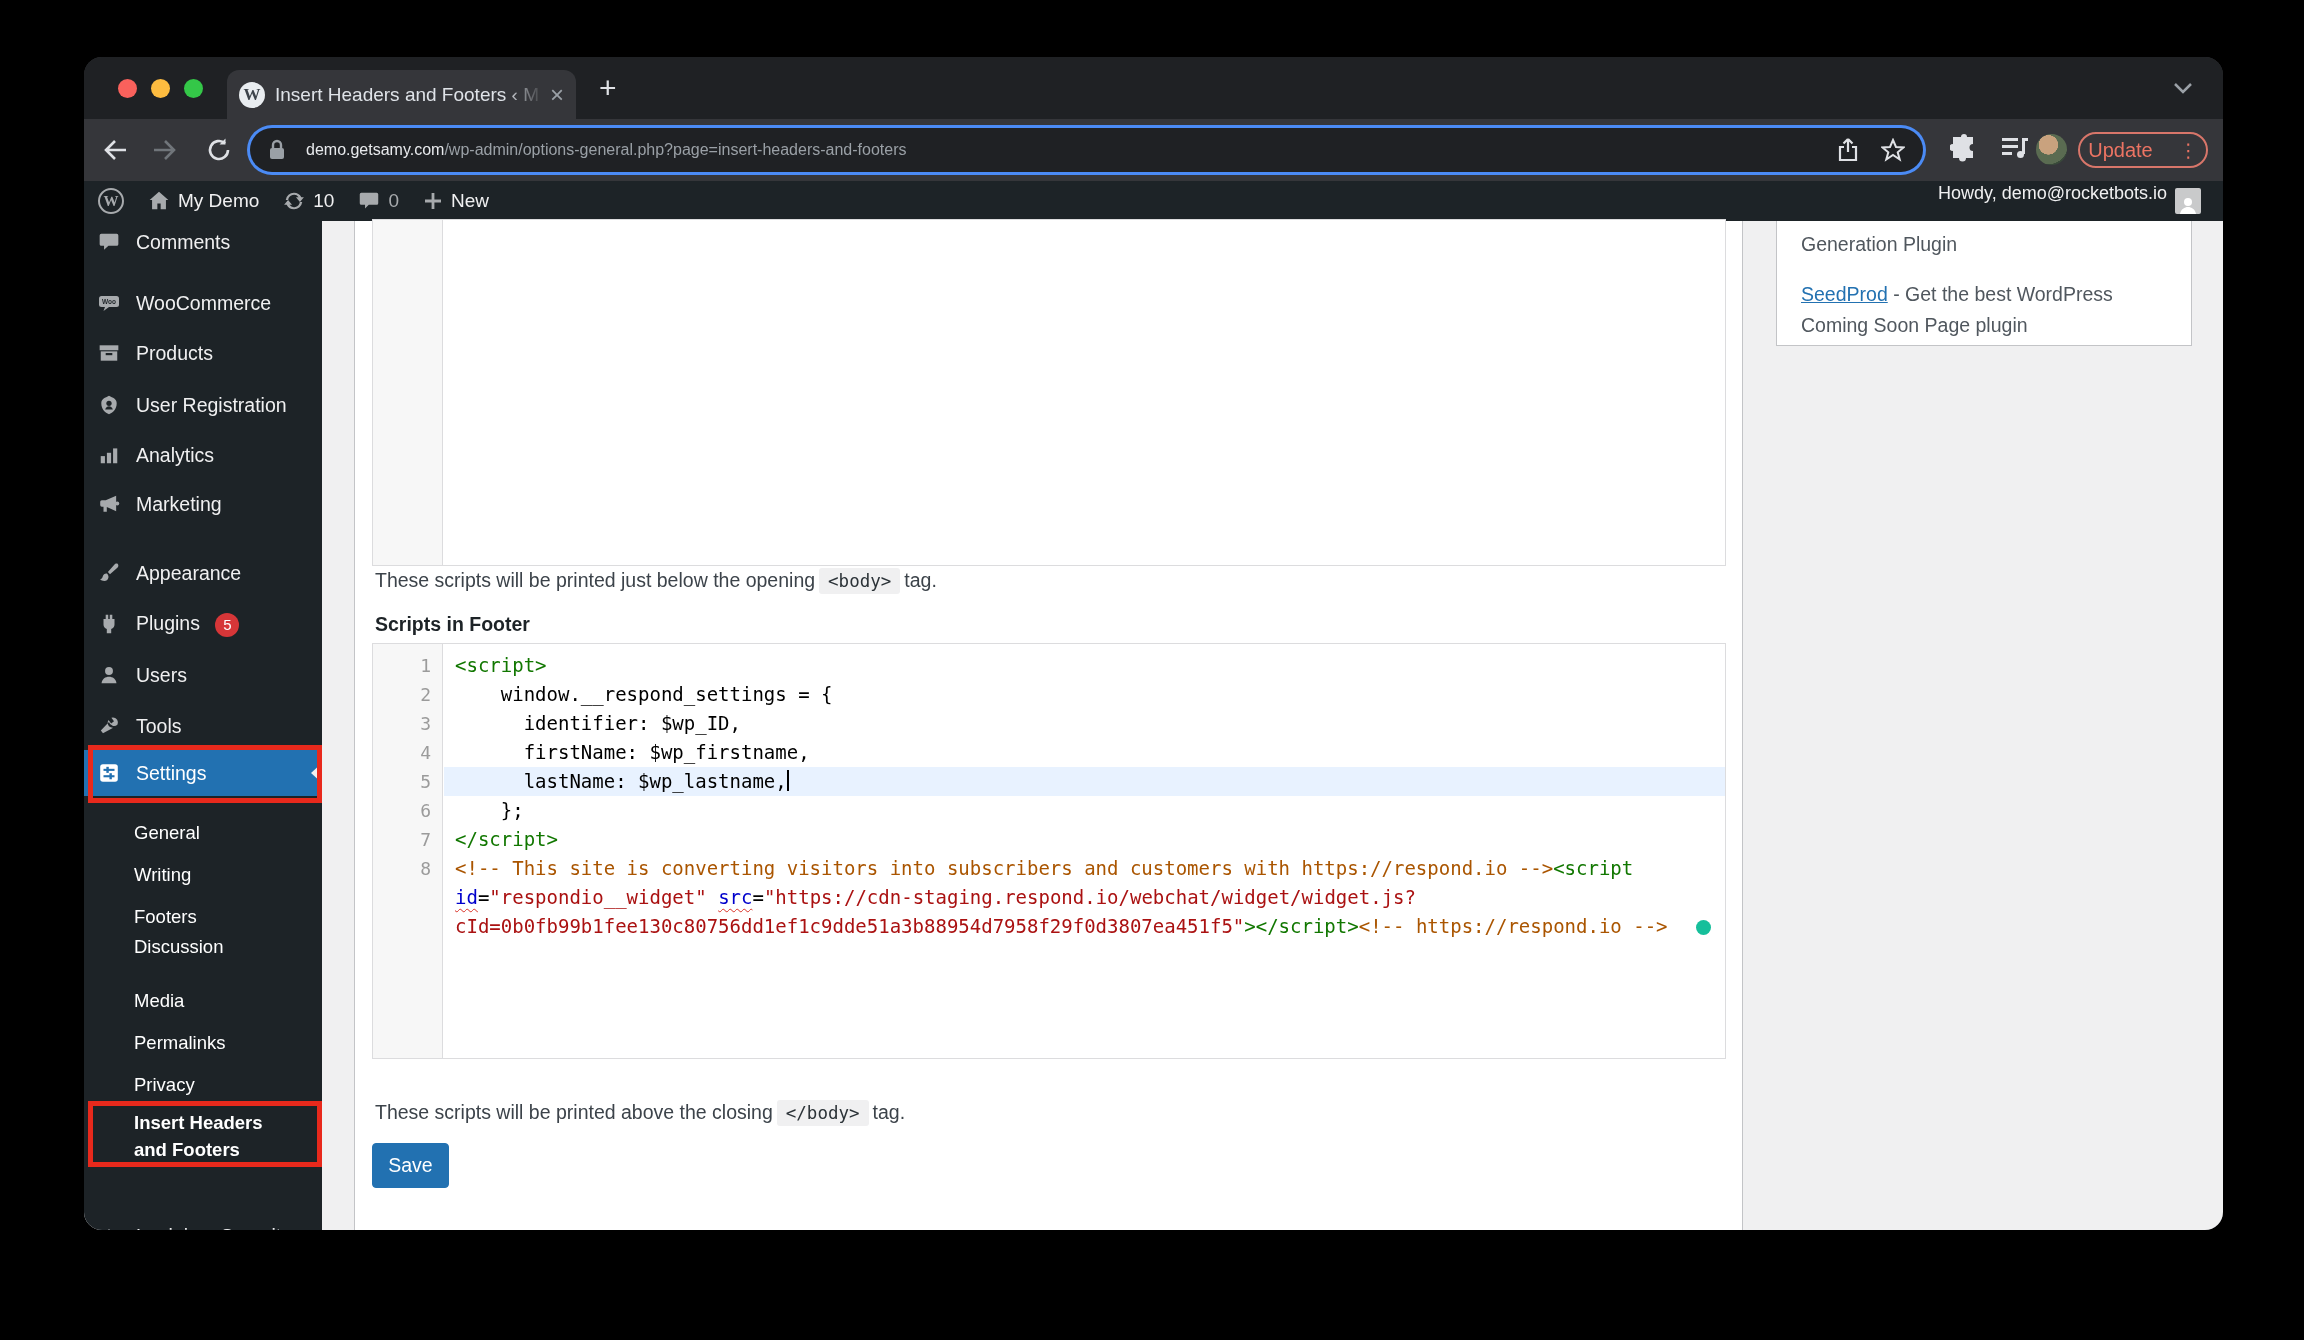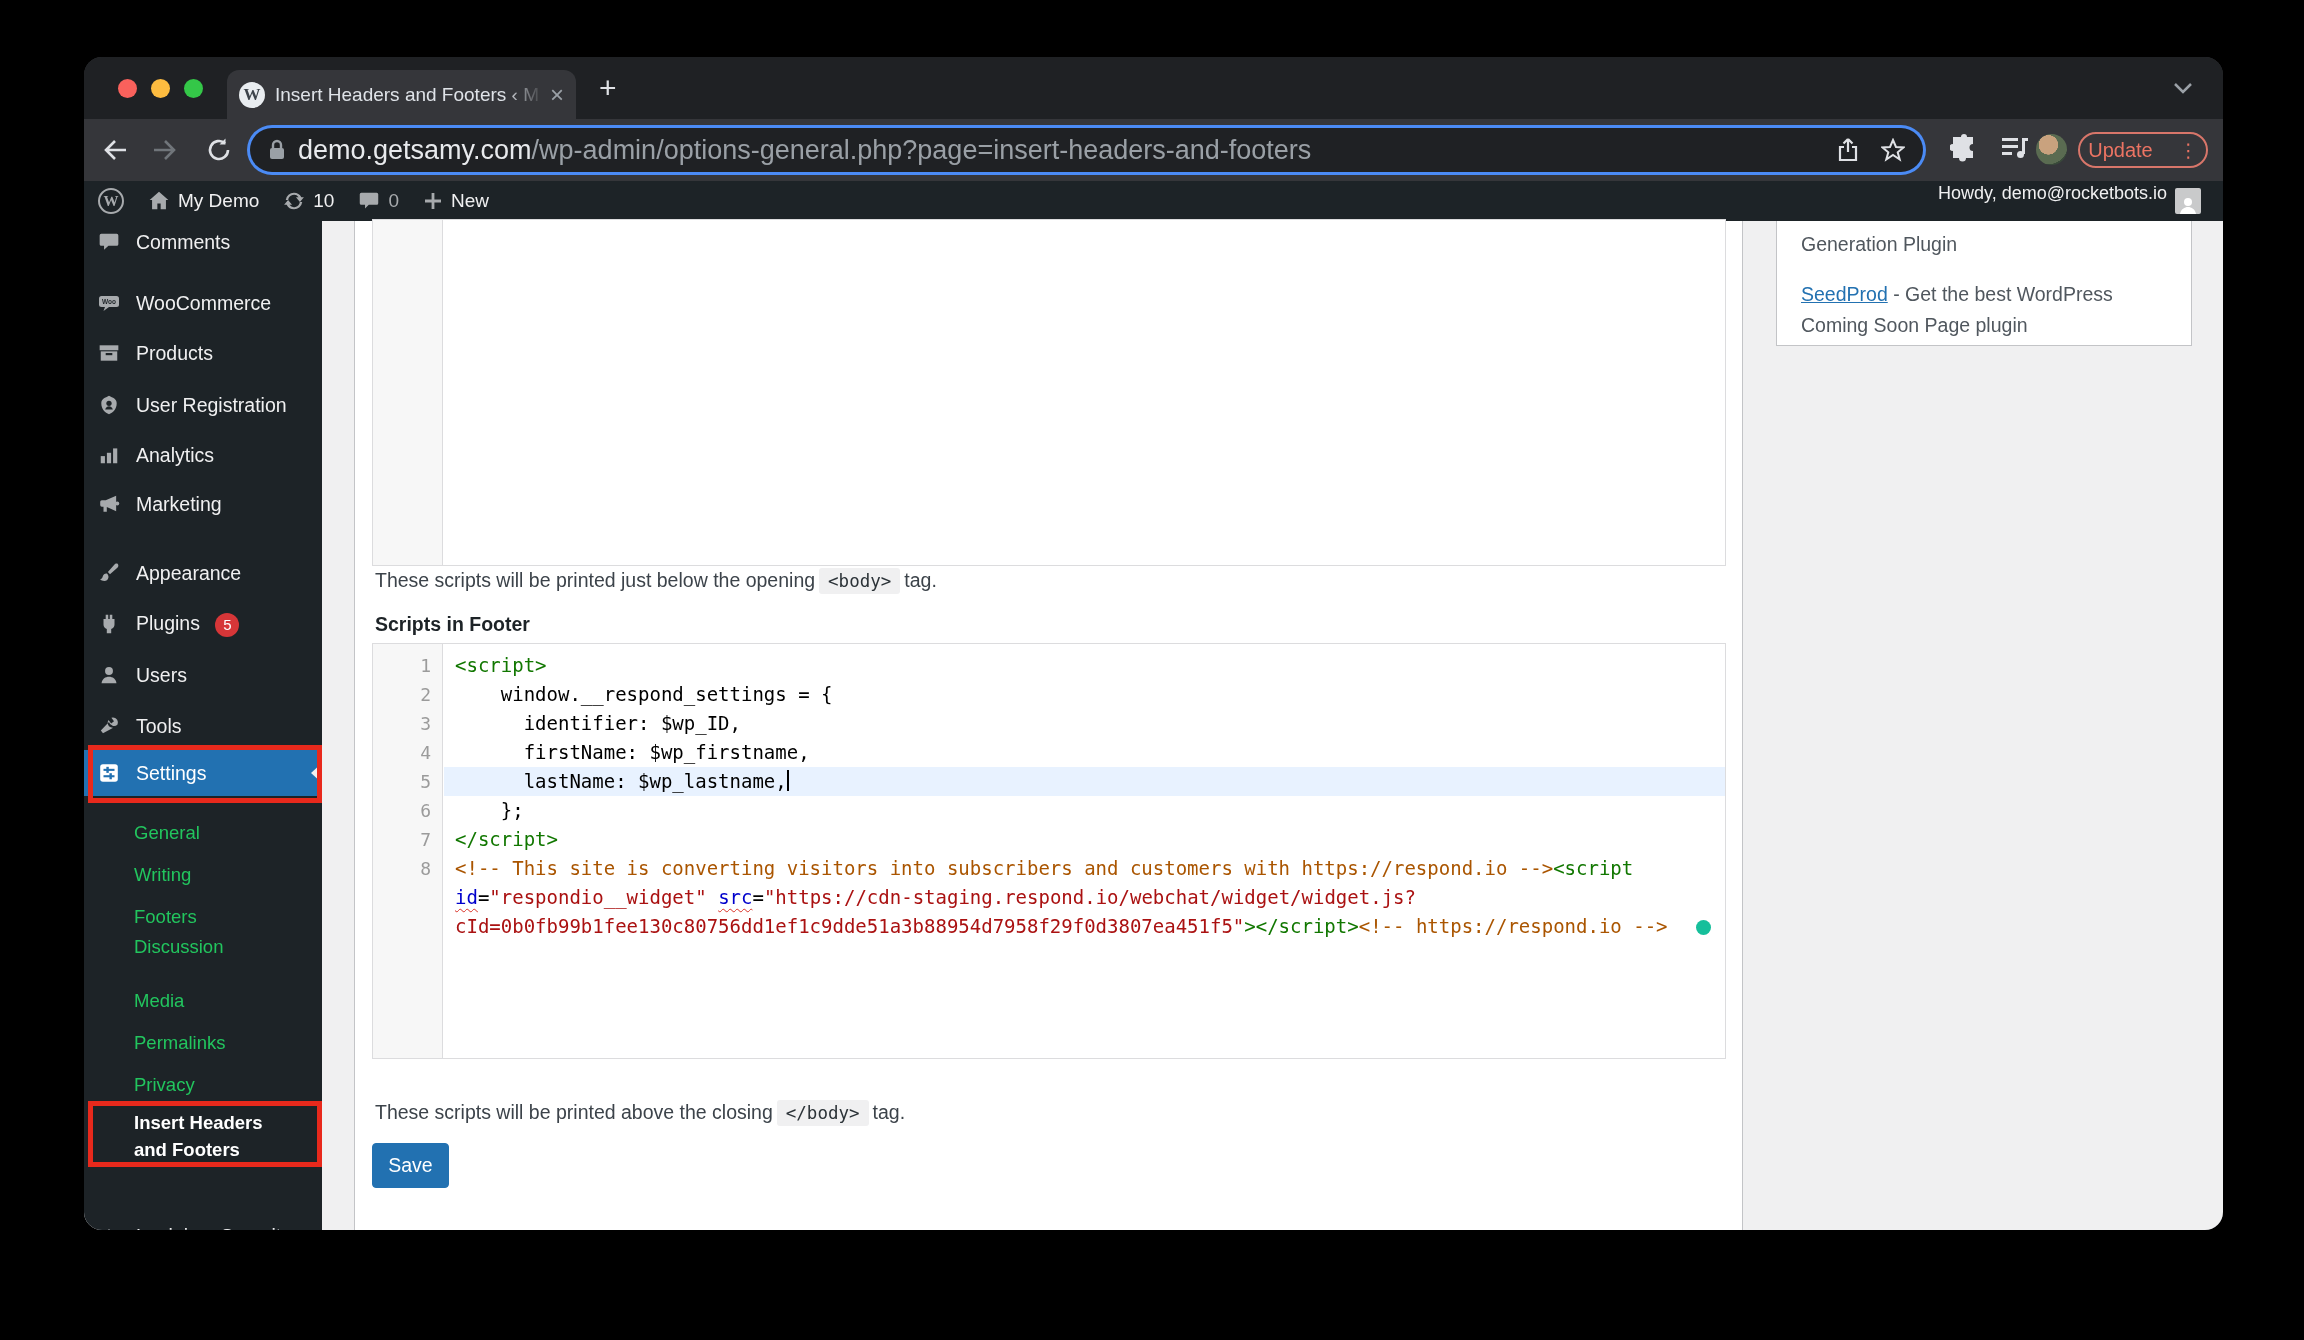--- a/index.html
+++ b/index.html
@@ -21,21 +21,21 @@
                flex:1 1 auto; -webkit-mask-image:linear-gradient(90deg,#000 85%,transparent); 
                mask-image:linear-gradient(90deg,#000 85%,transparent); }
   .tab-close { color:#9aa0a6; font-size:24px; line-height:24px; margin-left:6px; flex:0 0 auto; }
   .newtab { position:absolute; left:515px; top:16px; color:#dfe1e5; font-size:30px; line-height:30px; }
   .tabchevron { position:absolute; left:2088px; top:24px; color:#9aa0a6; }
 
   .toolbar { position:absolute; left:0; top:62px; width:100%; height:62px; background:#35363a; }
   .navbtn { position:absolute; top:14px; width:34px; height:34px; display:flex; align-items:center; justify-content:center; }
   .omnibox { position:absolute; left:166px; top:9px; width:1673px; height:44px; background:#1f2124;
              border-radius:22px; box-shadow:0 0 0 3px #4b8bf5; display:flex; align-items:center; padding:0 18px; }
-  .url { font-size:27px; white-space:nowrap; overflow:hidden; flex:1 1 auto; margin-left:12px; }
+  .url { font-size:16px; white-space:nowrap; overflow:hidden; flex:1 1 auto; margin-left:20px; }
   .url .domain { color:#e8eaed; }
   .url .path { color:#9aa0a6; }
   .omni-icon { flex:0 0 auto; margin-left:22px; }
   .chromebtn { position:absolute; top:15px; }
   .b-avatar { position:absolute; left:1952px; top:15px; width:31px; height:31px; border-radius:50%;
               background:radial-gradient(circle at 40% 35%, #c9a27e 0 35%, #5a6b51 36% 70%, #394a3a 71%); }
   .update-pill { position:absolute; left:1994px; top:13px; width:130px; height:36px; border:2px solid #d8766a;
                  border-radius:18px; color:#ec7463; font-size:20px; display:flex; align-items:center;
                  justify-content:center; gap:26px; }
   .update-dots { font-size:19px; letter-spacing:0; }
@@ -57,21 +57,21 @@
   .sidebar { position:absolute; left:0; top:0; width:238px; height:100%; background:#1d2327; }
   .menu-item { position:absolute; left:0; width:238px; height:40px; color:#f0f0f1; font-size:19.5px;
                display:flex; align-items:center; }
   .menu-item .mi-icon { position:absolute; left:14px; width:22px; height:22px; display:flex; align-items:center; }
   .menu-item .mi-label { position:absolute; left:52px; white-space:nowrap; }
   .menu-item.active { background:#2271b1; color:#fff; height:46px; }
   .mi-badge { display:inline-block; min-width:24px; height:24px; background:#d63638; color:#fff; border-radius:50%;
               font-size:15px; text-align:center; line-height:24px; margin-left:10px; }
   .mi-arrow { position:absolute; right:0; top:50%; transform:translateY(-50%); width:0; height:0;
               border-top:10px solid transparent; border-bottom:10px solid transparent; border-right:11px solid #f0f0f1; }
-  .sub-item { position:absolute; left:0; width:238px; height:38px; color:#22c55e; font-size:18.5px;
+  .sub-item { position:absolute; left:0; width:238px; height:38px; color:#ffffff; font-size:18.5px;
               display:flex; align-items:center; }
   .sub-item .mi-label { position:absolute; left:50px; white-space:normal; line-height:27px; }
   .sub-item.current { color:#fff; font-weight:bold; }
   .annot-box { position:absolute; border:5px solid #e8291c; z-index:30; pointer-events:none; }
 
   
   .panel { position:absolute; left:270px; top:0; width:1389px; height:100%; background:#fff;
            border-left:1px solid #c3c4c7; border-right:1px solid #c3c4c7; }
   .editor { position:absolute; left:17px; width:1354px; background:#fff; border:1px solid #dcdcde; }
   .gutter { position:absolute; left:0; top:0; bottom:0; width:70px; background:#f7f7f7; border-right:1px solid #dcdcde; }

